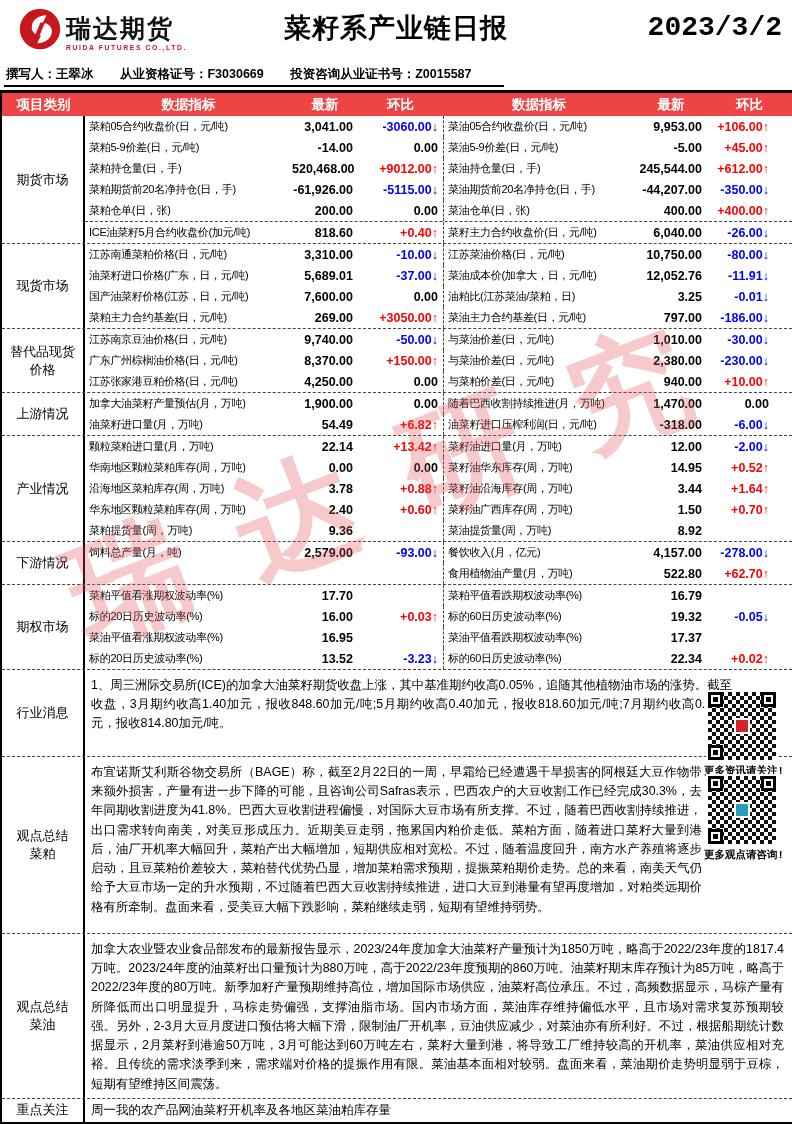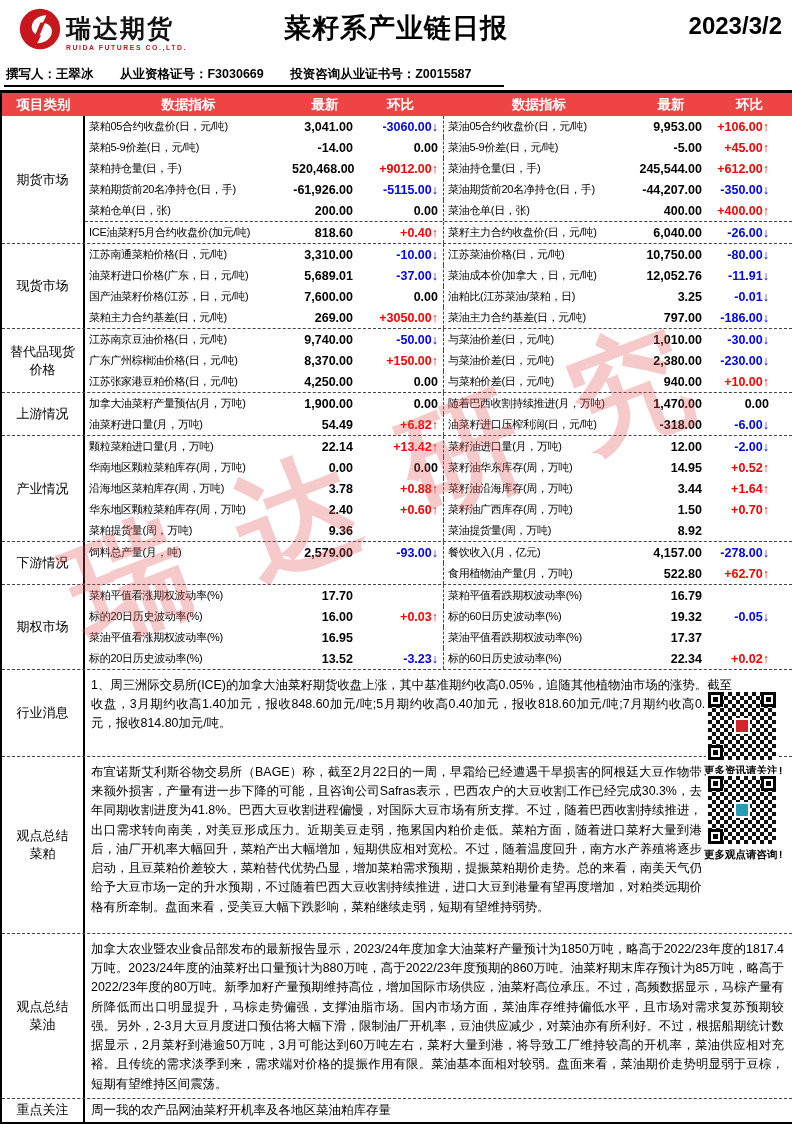--- a/index.html
+++ b/index.html
@@ -6,21 +6,21 @@
   .page{width:792px;height:1124px;position:relative;overflow:hidden;background:#fff;
         font-family:"Liberation Sans","DejaVu Sans",sans-serif;color:#000;}
   
   .hdr{position:relative;height:62px;}
   .logo{position:absolute;left:18px;top:7px;display:flex;align-items:flex-end;}
   .logo-icon{width:44px;height:44px;}
   .logo-txt{margin-left:4px;display:flex;flex-direction:column;}
   .logo-cn{font-size:25px;font-weight:700;letter-spacing:2px;color:#111;line-height:1.2;margin-top:3px;}
   .logo-en{font-size:6.8px;font-weight:700;color:#c8161d;letter-spacing:1.6px;margin-top:1px;}
   .doc-title{position:absolute;left:0;right:0;top:10px;text-align:center;font-size:27px;font-weight:700;letter-spacing:1px;}
-  .doc-date{position:absolute;right:10px;top:12px;font-size:24px;font-weight:700;}
+  .doc-date{position:absolute;right:10px;top:12px;font-size:28px;font-weight:700;font-family:Liberation Mono, monospace;}
   .info-line{margin:2px 0 3px 4px;display:inline-block;border-bottom:2px solid #000;padding:0 10px 2px 2px;}
   .info-line span{font-size:12.5px;font-weight:700;margin-right:22px;}
   
   .tbl{border-top:3px solid #000;border-left:2px solid #000;}
   .thead{display:grid;grid-template-columns:83px 207px 66px 85px 192px 72px 85px;
          background:#ef4444;color:#fff;font-weight:700;font-size:13.5px;height:23px;align-items:center;}
   .thead .th{text-align:center;}
   .section{display:flex;border-top:1px dashed #444;}
   .section:first-of-type{border-top:none;}
   .cat{width:81px;border-right:2px solid #000;display:flex;align-items:center;justify-content:center;

